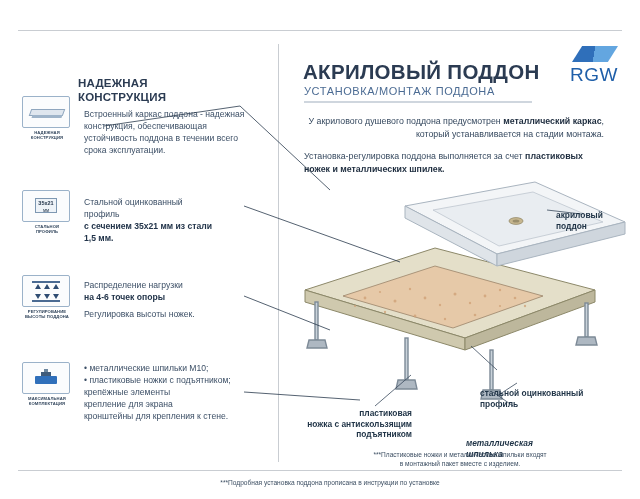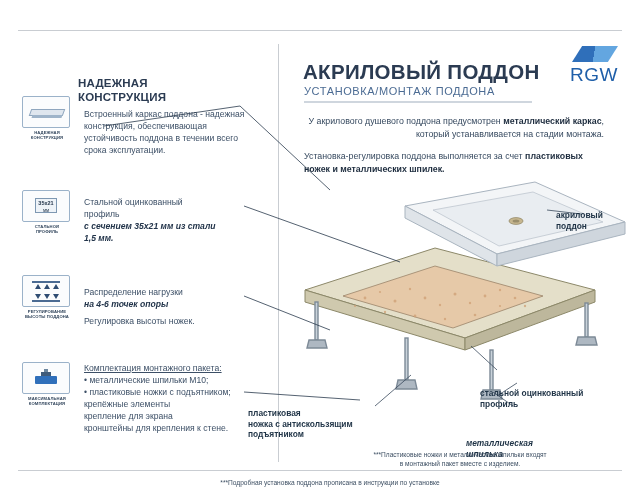--- a/index.html
+++ b/index.html
@@ -130,21 +130,21 @@
 
   .lb-text {
     position: absolute;
     left: 62px;
     top: 0;
     width: 172px;
     font-size: 8.6px;
     line-height: 12px;
     color: #3c4f66;
   }
-  .lb-text b { font-weight: bold; color: #22344a; font-style: italic; }
+  .lb-text b { font-weight: bold; color: #22344a; }
   .lb-text .u { text-decoration: underline; }
 
   .block-title {
     position: absolute;
     left: 78px;
     top: 76px;
     font-size: 11.5px;
     font-weight: bold;
     color: #2b3b52;
     line-height: 14px;
@@ -350,21 +350,21 @@
             <div class="ar dn a2"></div>
           <div class="ar up a3"></div>
             <div class="ar dn a3"></div>
         </div>
       </div>
       <div class="icon-cap">
         <div>РЕГУЛИРОВАНИЕ</div>
         <div>ВЫСОТЫ ПОДДОНА</div>
       </div>
     </div>
-    <div class="lb-text" style="top:11px;">
+    <div class="lb-text" style="top:4px;">
       <div>Распределение нагрузки</div>
       <div><b>на 4-6 точек опоры</b></div>
       <div style="margin-top:5px;">Регулировка высоты ножек.</div>
     </div>
   </div>
 
   <div class="lblock" style="left:22px; top:362px; width:240px; height:100px;">
     <div class="lb-icon">
       <div class="icon-box">
         <div class="ic-kit">
@@ -372,21 +372,20 @@
           <div class="nut"></div>
           <div class="blue"></div>
         </div>
       </div>
       <div class="icon-cap">
         <div>МАКСИМАЛЬНАЯ</div>
         <div>КОМПЛЕКТАЦИЯ</div>
       </div>
     </div>
     <div class="lb-text" style="top:0px;">
-      <div class="u">Комплектация монтажного пакета:</div>
       <div>• металлические шпильки М10;</div>
       <div>• пластиковые ножки с подъятником;</div>
       <div>крепёжные элементы</div>
       <div>крепление для экрана</div>
       <div>кронштейны для крепления к стене.</div>
     </div>
   </div>
 
   <svg class="art" viewBox="0 0 350 260">
 
@@ -464,21 +463,21 @@
   <div class="lbl" style="left:480px; top:388px;">
     <div>стальной оцинкованный</div>
     <div>профиль</div>
   </div>
 
   <div class="lbl" style="left:466px; top:438px;font-style:italic;">
     <div>металлическая</div>
     <div>шпилька</div>
   </div>
 
-  <div class="lbl" style="left:248px; top:408px; text-align:left; width:164px;">
+  <div class="lbl" style="left:248px; top:408px; text-align:right; width:164px;">
     <div>пластиковая</div>
     <div>ножка с антискользящим</div>
     <div>подъятником</div>
   </div>
 
   <div class="footnote f1">
     <div>***Пластиковые ножки и металлические шпильки входят</div>
     <div>в монтажный пакет вместе с изделием.</div>
   </div>
   <div class="footnote f2">***Подробная установка поддона прописана в инструкции по установке</div>

